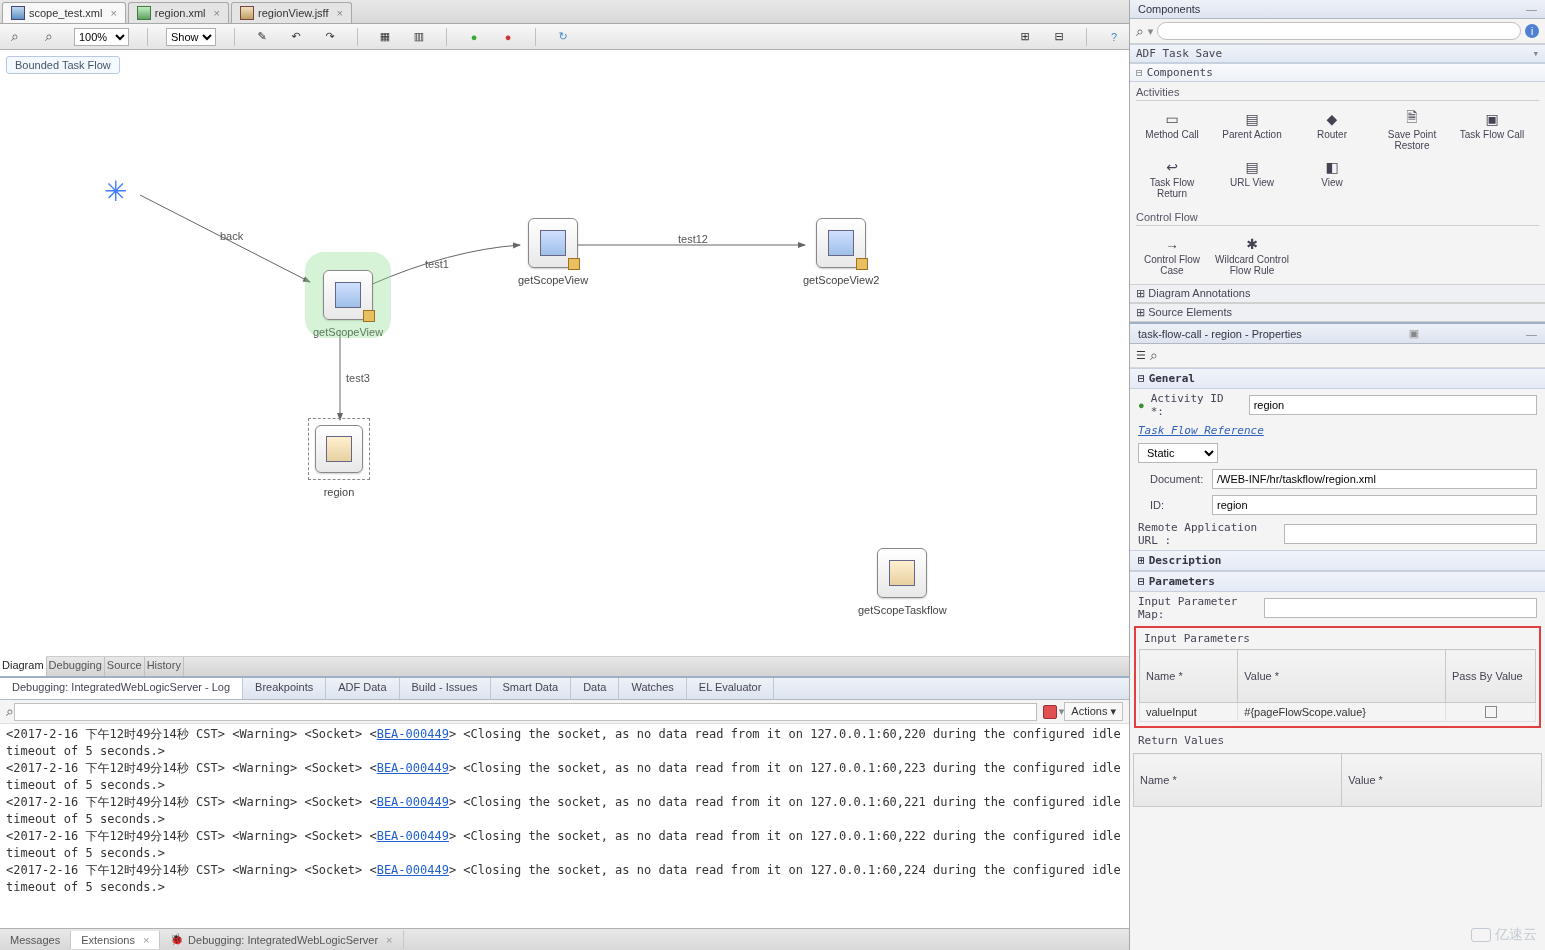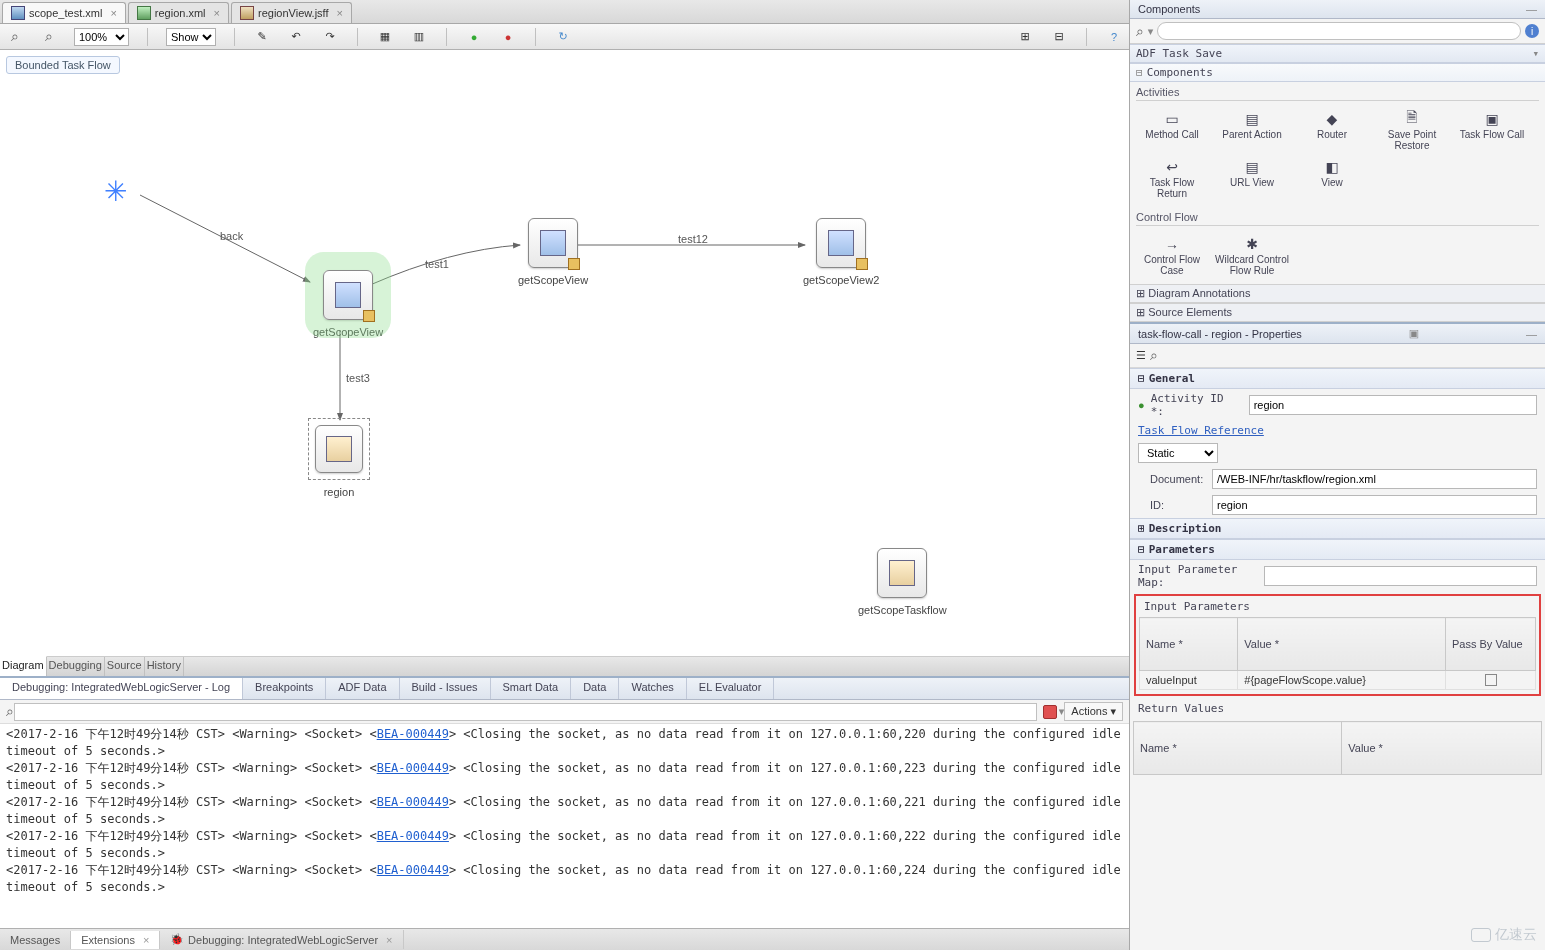--- a/index.html
+++ b/index.html
@@ -78,21 +78,21 @@
 .collapse-row { background:#eef0f4; border-top:1px solid #d0d0d0; border-bottom:1px solid #d0d0d0; padding:2px 6px; font-size:11px; color:#445; }
 
 .props-panel { flex:1; display:flex; flex-direction:column; border-top:2px solid #9db0c8; overflow:auto; }
 .props-toolbar { display:flex; align-items:center; gap:4px; padding:3px 6px; background:#f4f4f4; border-bottom:1px solid #d8d8d8; }
 .props-toolbar input { flex:1; height:18px; border:1px solid #c0c0c0; padding:0 4px; font-size:11px; font-style:italic; color:#888; }
 .props-sec-hdr { background:linear-gradient(#f0f4fa,#e4eaf4); border-top:1px solid #c8d0e0; border-bottom:1px solid #c8d0e0; padding:3px 8px; font-family: Consolas, monospace; font-size:11px; font-weight:bold; color:#334; display:flex; align-items:center; gap:4px; }
 .form-row { display:flex; align-items:center; padding:3px 8px; gap:6px; font-size:11px; }
 .form-row .lbl { width:120px; color:#445; font-family: Consolas, monospace; }
 .form-row .sublbl { width:56px; color:#445; margin-left:12px; }
 .form-row input, .form-row select { flex:1; height:20px; border:1px solid #b8b8b8; padding:0 4px; font-size:11px; background:#fff; }
-.link-text { color:#3060c0; text-decoration:underline; font-family: Consolas, monospace; }
+.link-text { color:#3060c0; text-decoration:underline; font-family: Consolas, monospace; font-style: italic; }
 .red-box { border:2px solid #e04040; margin:2px 4px; padding:2px 0; }
 .param-table { width:calc(100% - 6px); margin:2px 3px; border:1px solid #c8c8c8; font-size:11px; border-collapse:collapse; }
 .param-table th { background:linear-gradient(#f4f4f4,#e8e8e8); border:1px solid #c8c8c8; padding:20px 6px; text-align:left; font-weight:normal; color:#445; }
 .param-table td { border:1px solid #e0e0e0; padding:3px 6px; }
 .chk { width:12px; height:12px; border:1px solid #888; margin:0 auto; display:block; }
 .mag-icon::before { content:"⌕"; font-size:14px; color:#666; }
 .watermark { position:fixed; right:8px; bottom:6px; font-size:14px; color:rgba(100,120,140,0.35); font-family:Arial; display:flex; align-items:center; gap:4px; }
 .watermark .wlogo { width:20px; height:14px; border:1px solid rgba(100,120,140,0.35); border-radius:3px; }
 </style>
 </head>
@@ -348,20 +348,24 @@
       <div class="form-row">
           <select style="flex:0 0 80px;"><option>Static</option></select>
         </div>
       <div class="form-row">
           <span class="sublbl">Document:</span>
           <input value="/WEB-INF/hr/taskflow/region.xml" style="">
         </div>
       <div class="form-row">
           <span class="sublbl">ID:</span>
           <input value="region" style="">
+        </div>
+      <div class="form-row">
+          <span class="lbl" style="width:140px;">Remote Application URL :</span>
+          <input value="" style="">
         </div>
 
       <div class="props-sec-hdr">
           <span>⊞</span>
           <span>Description</span>
         </div>
       <div class="props-sec-hdr">
           <span>⊟</span>
           <span>Parameters</span>
         </div>

